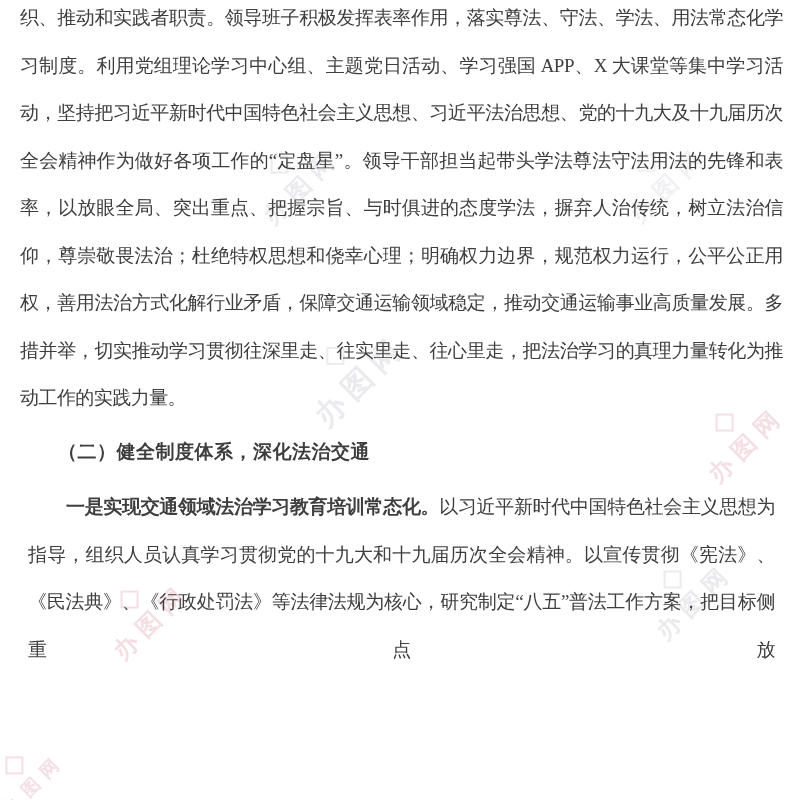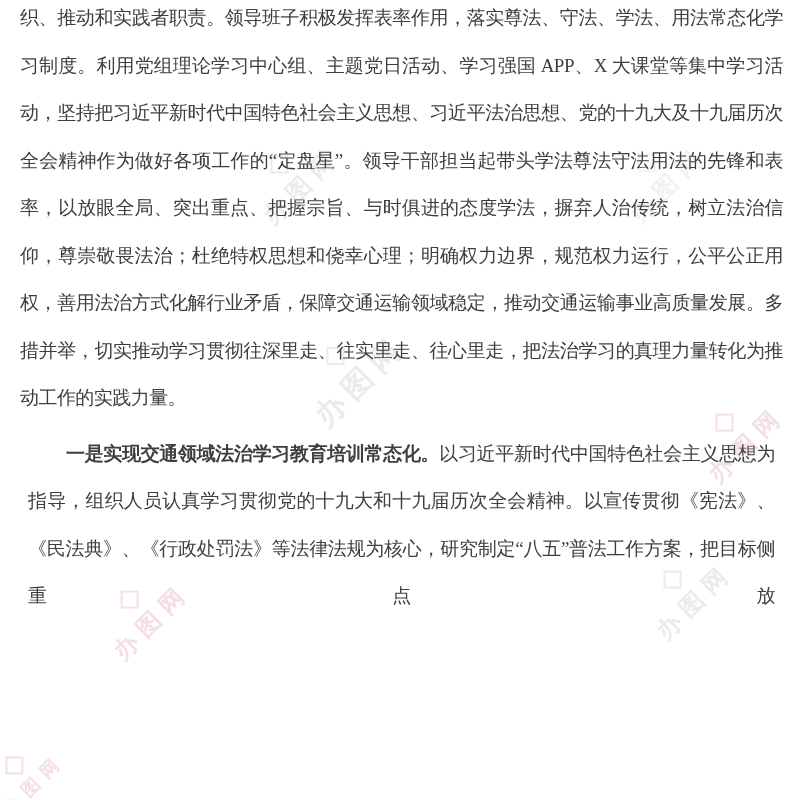--- a/index.html
+++ b/index.html
@@ -123,20 +123,21 @@
   </div>
   <div class="wm wm-sm wm-pink wm7">
     <span class="wm-logo"></span>
     <span class="wm-text">办图网</span>
   </div>
 
   <div class="doc-content">
 
     <p class="para">织、推动和实践者职责。领导班子积极发挥表率作用，落实尊法、守法、学法、用法常态化学习制度。利用党组理论学习中心组、主题党日活动、学习强国 APP、X 大课堂等集中学习活动，坚持把习近平新时代中国特色社会主义思想、习近平法治思想、党的十九大及十九届历次全会精神作为做好各项工作的“定盘星”。领导干部担当起带头学法尊法守法用法的先锋和表率，以放眼全局、突出重点、把握宗旨、与时俱进的态度学法，摒弃人治传统，树立法治信仰，尊崇敬畏法治；杜绝特权思想和侥幸心理；明确权力边界，规范权力运行，公平公正用权，善用法治方式化解行业矛盾，保障交通运输领域稳定，推动交通运输事业高质量发展。多措并举，切实推动学习贯彻往深里走、往实里走、往心里走，把法治学习的真理力量转化为推动工作的实践力量。</p>
 
+    <p class="section-heading">（二）健全制度体系，深化法治交通</p>
 
     <p class="para-justify-all indent2"><span class="lead-bold">一是实现交通领域法治学习教育培训常态化。</span><span>以习近平新时代中国特色社会主义思想为指导，组织人员认真学习贯彻党的十九大和十九届历次全会精神。以宣传贯彻《宪法》、《民法典》、《行政处罚法》等法律法规为核心，研究制定“八五”普法工作方案，把目标侧重点放</span></p>
 
     <div class="paragraph-gap"></div>
 
 
   </div>
 </div>
 
 </body></html>

